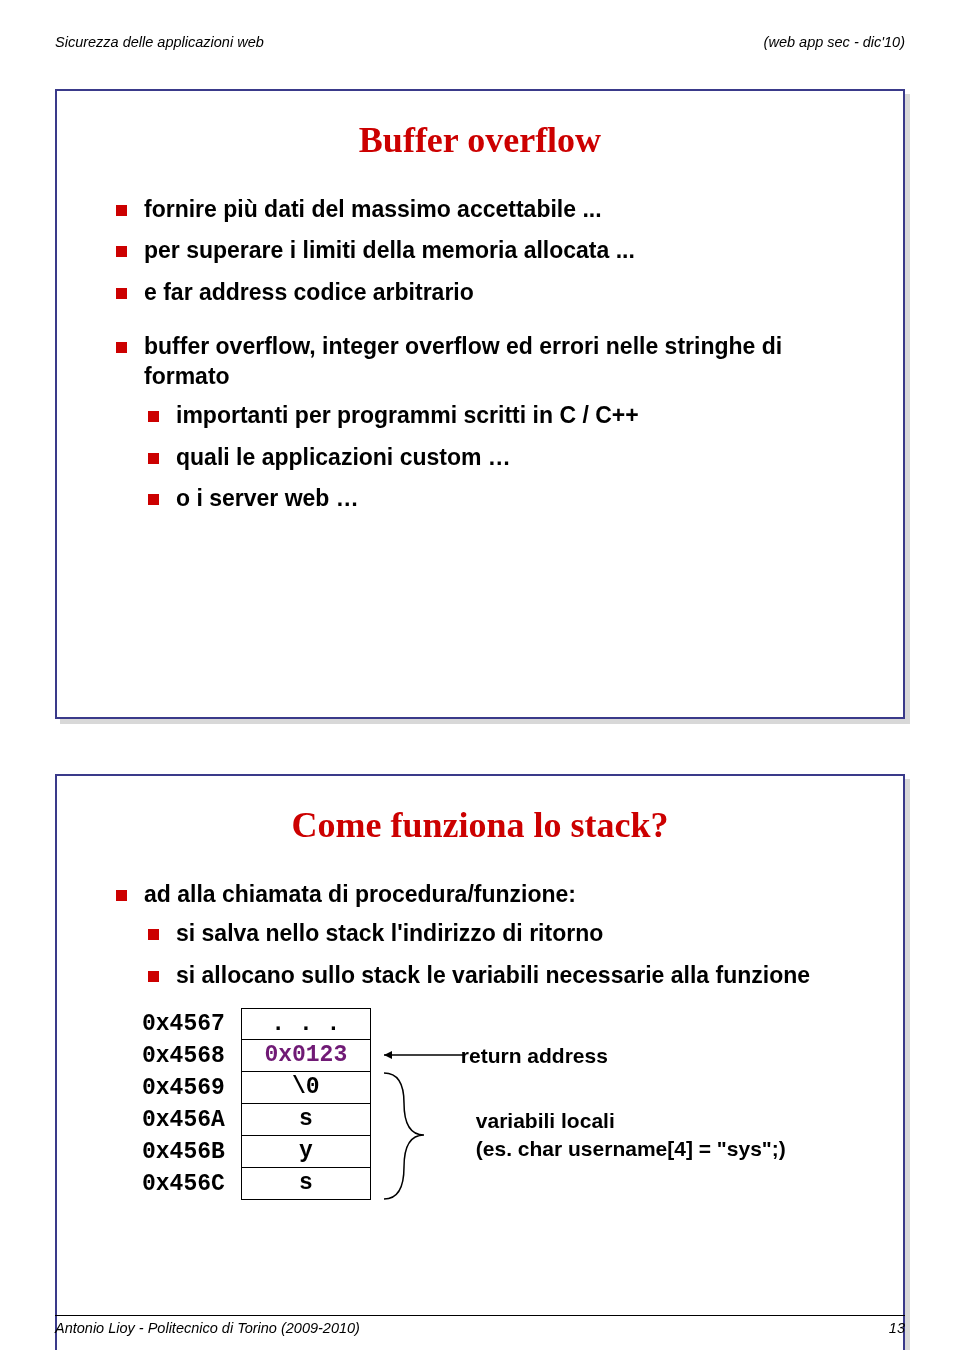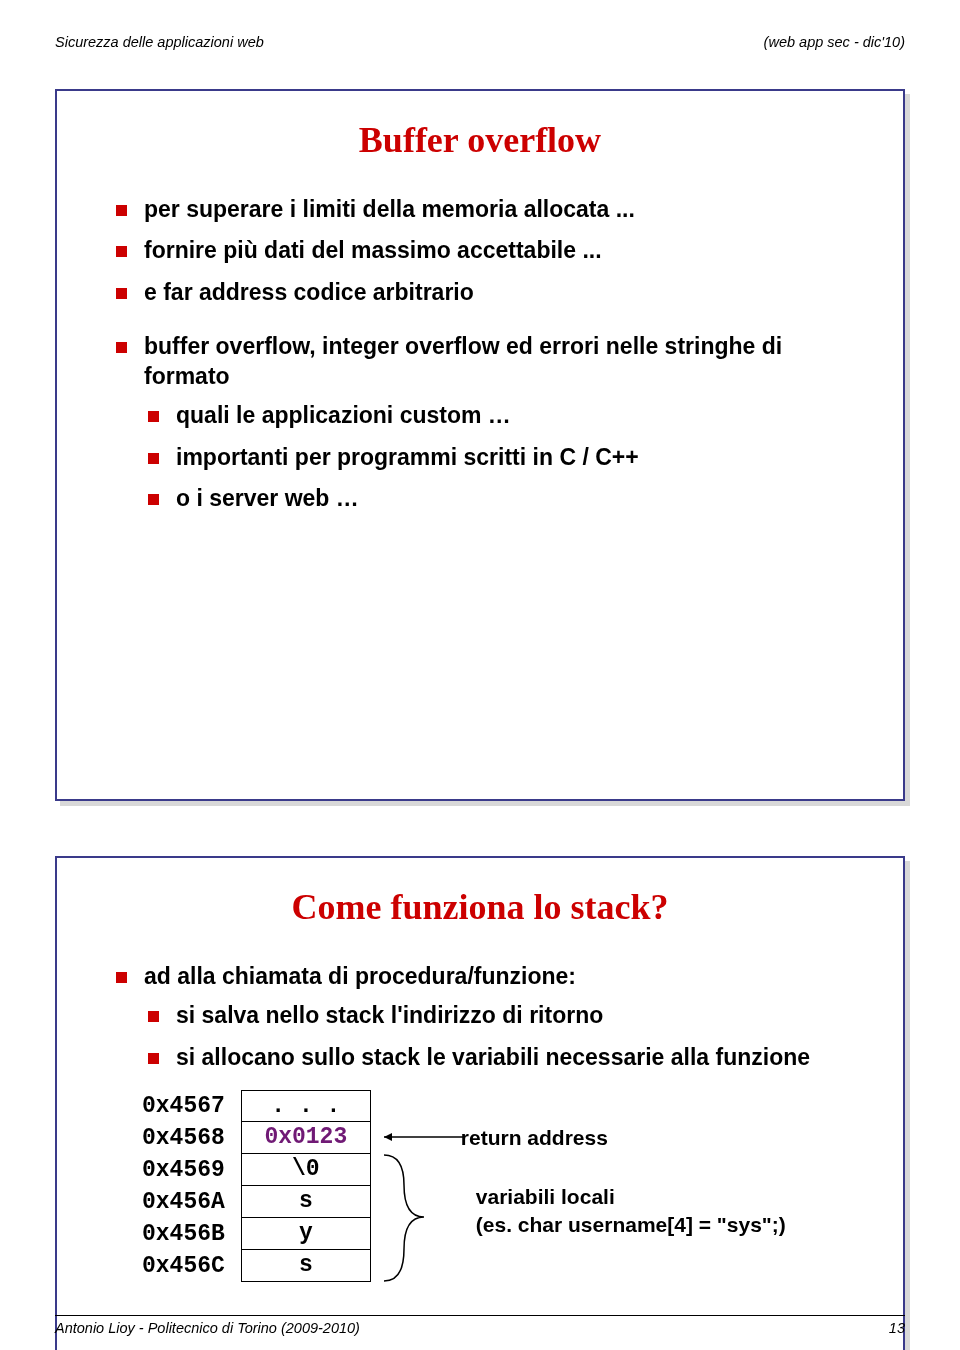--- a/index.html
+++ b/index.html
@@ -31,21 +31,21 @@
     border-top: 1px solid #000;
     padding-top: 4px;
     gap: 34px;
   }
   .slides-area {
     padding: 35px 55px 0 55px;
   }
   .slide {
     border: 2px solid #3a3a8a;
     width: 850px;
-    height: 712px;
+    height: 630px;
     margin-bottom: 55px;
     padding: 28px 55px 20px 55px;
     position: relative;
     box-shadow: 5px 5px 0 rgba(100,100,100,0.25);
   }
   .slide-title {
     color: #cc0000;
     font-family: "Times New Roman", Times, serif;
     font-size: 36px;
     text-align: center;
@@ -121,51 +121,51 @@
   }
   .cell:first-child { border-top: 1.5px solid #000; }
   .cell.red { color: #701a75; font-family: Liberation Mono, monospace; }
   .ann-col {
     position: relative;
     margin-left: 90px;
     font-size: 21px;
     font-weight: bold;
   }
   .ann-return { position: absolute; top: 36px; left: 0; white-space: nowrap; }
-  .ann-locals { position: absolute; top: 93px; left: 15px; white-space: nowrap; line-height: 1.3; }
+  .ann-locals { position: absolute; top: 99px; left: 15px; white-space: nowrap; line-height: 1.3; }
   svg.overlay {
     position: absolute;
     left: 264px;
     top: -1px;
     pointer-events: none;
   }
 </style>
 </head>
 <body>
 
 <div class="page-header">
   <span>Sicurezza delle applicazioni web</span>
   <span>(web app sec - dic'10)</span>
 </div>
 
 <div class="slides-area">
 
   <div class="slide">
     <h1 class="slide-title">Buffer overflow</h1>
     <ul class="bullet-list group1">
+      <li>fornire più dati del massimo accettabile ...</li>
       <li>per superare i limiti della memoria allocata ...</li>
-      <li>fornire più dati del massimo accettabile ...</li>
       <li>e far address codice arbitrario</li>
     </ul>
     <ul class="bullet-list">
       <li>
         <span>buffer overflow, integer overflow ed errori nelle stringhe di formato</span>
         <ul class="sub-list">
+          <li>importanti per programmi scritti in C / C++</li>
           <li>quali le applicazioni custom …</li>
-          <li>importanti per programmi scritti in C / C++</li>
           <li>o i server web …</li>
         </ul>
       </li>
     </ul>
   </div>
 
   <div class="slide">
     <h1 class="slide-title">Come funziona lo stack?</h1>
     <ul class="bullet-list">
       <li>

